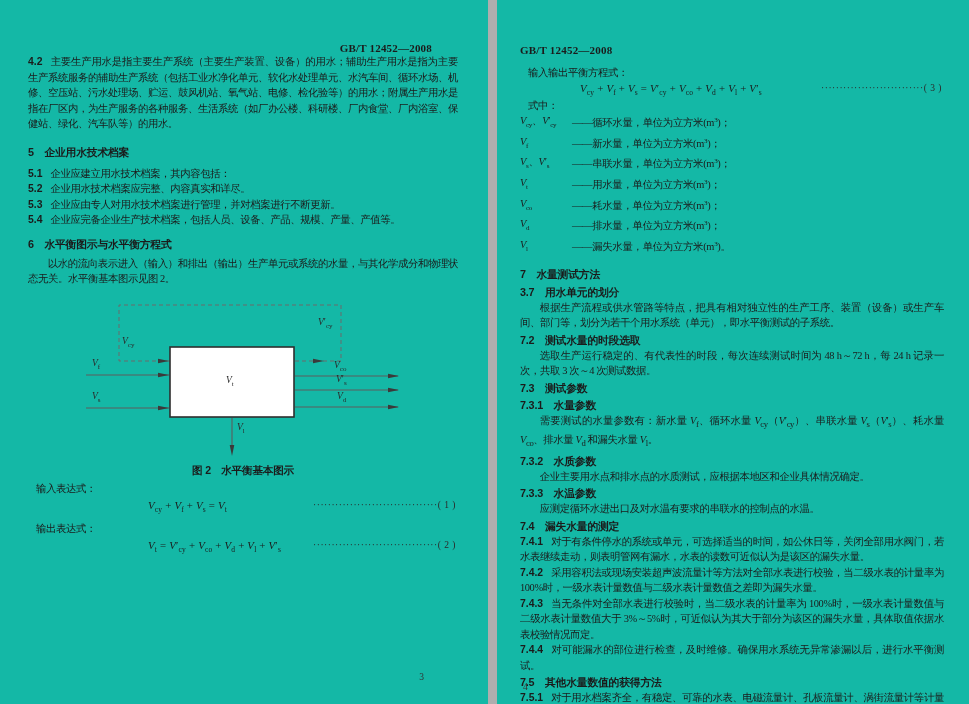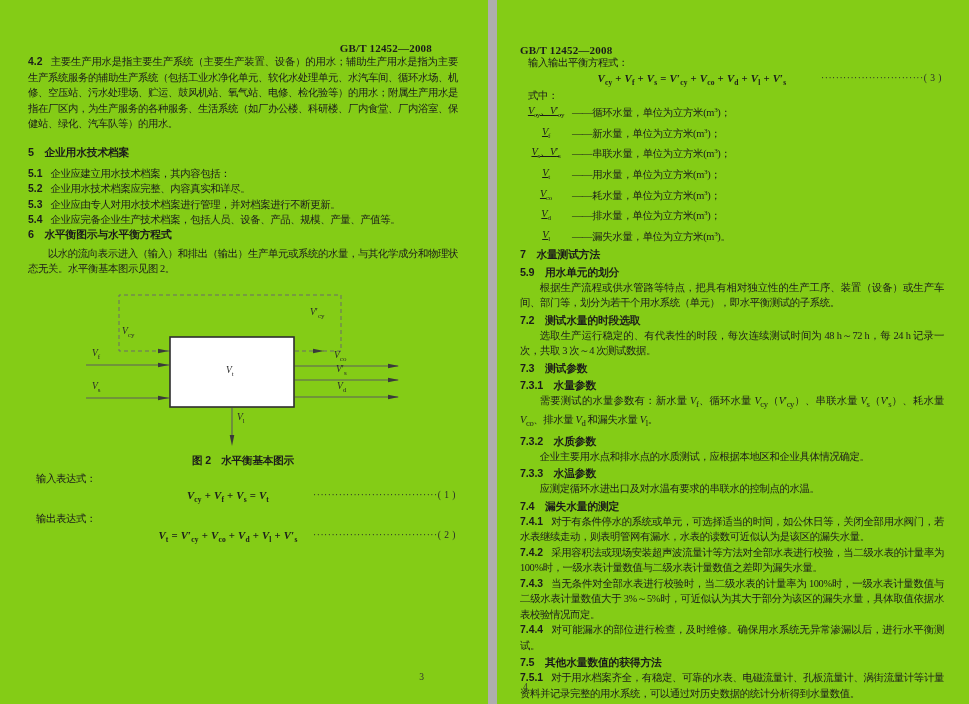--- a/index.html
+++ b/index.html
@@ -1,63 +1,63 @@
 <!DOCTYPE html>
 <html><head>
 <meta charset="utf-8">
 <style>
   html,body{margin:0;padding:0;}
   body{
     width:969px;height:704px;overflow:hidden;background:#ffffff;
     font-family:"Liberation Serif","DejaVu Serif",serif;color:#1b1b1b;
   }
   .spread{display:flex;width:969px;height:704px;}
-  .page{position:relative;background:#84cc16;box-sizing:border-box;}
+  .page{position:relative;background:#14b8a6;box-sizing:border-box;}
   .page-left{width:488px;padding:42px 30px 0 28px;}
   .page-right{width:472px;padding:44px 25px 0 23px;}
   .divider{width:9px;background:#aeaeae;}
 
   .doc-header{font-weight:bold;font-size:11px;letter-spacing:.2px;
     font-family:"Liberation Serif","DejaVu Serif",serif;}
   .doc-header.right-align{text-align:right;margin-right:26px;}
 
   .para{font-size:10.4px;line-height:15.5px;text-align:justify;
     letter-spacing:-0.4px;margin:0;}
   .para.indent{text-indent:1.9em;}
   .cnum{font-weight:bold;font-family:"Liberation Sans","DejaVu Sans",sans-serif;
     margin-right:8px;letter-spacing:0;}
   .sec-h{font-weight:bold;font-size:10.8px;letter-spacing:-0.2px;
     font-family:"Liberation Sans","DejaVu Sans",sans-serif;margin:0;}
-  .mt12{margin-top:0;} .mt10{} .mt8{margin-top:14px;}
+  .mt12{margin-top:0;} .mt10{margin-top:10px;} .mt8{margin-top:14px;}
   .mt6{margin-top:6px;} .mt4{margin-top:4px;} .mt3{margin-top:3px;} .mt2{margin-top:2px;}
 
   .dash-item{font-size:10.4px;line-height:15.2px;letter-spacing:-0.4px;
     padding-left:2.0em;}
 
   
   .figure{position:relative;width:420px;height:166px;margin:8px 0 0 30px;}
   .figure svg{position:absolute;left:0;top:0;}
   .flabel{position:absolute;font-size:9.5px;letter-spacing:0;line-height:10px;
     color:#2a2a2a;}
   .flabel sub{font-size:7px;}
   .fig-caption{text-align:center;font-weight:bold;font-size:10.6px;
     letter-spacing:-0.2px;margin-top:3px;
     font-family:"Liberation Sans","DejaVu Sans",sans-serif;}
 
   .eq-label{font-size:10.4px;letter-spacing:-0.4px;padding-left:8px;}
   .eq-row{position:relative;height:17px;font-size:10.8px;}
-  .eq-formula{position:absolute;left:120px;right:150px;text-align:center;
-    white-space:nowrap;letter-spacing:.2px;font-weight:bold;}
+  .eq-formula{position:absolute;left:120px;right:150px;
+    white-space:nowrap;letter-spacing:.2px;}
   .eq-row-r .eq-formula{left:60px;right:140px;}
   .eq-formula sub{font-size:7.5px;}
   .eq-leader{position:absolute;right:2px;top:1px;font-size:9.5px;color:#2a2a2a;
     letter-spacing:.5px;white-space:nowrap;}
 
   .def-row{display:flex;font-size:10.4px;line-height:15.6px;letter-spacing:-0.3px;}
-  .def-sym{width:52px;text-align:center;white-space:nowrap;flex:0 0 auto;text-decoration:underline;}
+  .def-sym{width:52px;text-align:left;white-space:nowrap;flex:0 0 auto;}
   .def-sym sub, .def-desc sub{font-size:7px;}
   .def-desc sup{font-size:7px;}
 
   .pageno{position:absolute;font-size:9.5px;color:#333;}
   .pageno-left{right:64px;bottom:22px;}
   .pageno-right{left:26px;bottom:12px;}
 </style>
 </head>
 <body>
 
@@ -109,21 +109,21 @@
         <polygon points="341,81 330,78.7 330,83.3" fill="#3a3a3a"></polygon>
         <line x1="237" y1="95" x2="340" y2="95" stroke="#5c5c5c" stroke-width="1.1"></line>
         <polygon points="341,95 330,92.7 330,97.3" fill="#3a3a3a"></polygon>
         <line x1="237" y1="112" x2="340" y2="112" stroke="#5c5c5c" stroke-width="1.1"></line>
         <polygon points="341,112 330,109.7 330,114.3" fill="#3a3a3a"></polygon>
 
         <line x1="174" y1="123" x2="174" y2="152" stroke="#5c5c5c" stroke-width="1.1"></line>
         <polygon points="174,161 171.7,150 176.3,150" fill="#3a3a3a"></polygon>
       </svg>
       <span class="flabel" style="left:64px;top:41px"><i>V</i><sub>cy</sub></span>
-      <span class="flabel" style="left:252px;top:22px"><i>V</i>′<sub>cy</sub></span>
+      <span class="flabel" style="left:260px;top:22px"><i>V</i>′<sub>cy</sub></span>
       <span class="flabel" style="left:34px;top:63px"><i>V</i><sub>f</sub></span>
       <span class="flabel" style="left:34px;top:96px"><i>V</i><sub>s</sub></span>
       <span class="flabel" style="left:168px;top:80px"><i>V</i><sub>t</sub></span>
       <span class="flabel" style="left:276px;top:65px"><i>V</i><sub>co</sub></span>
       <span class="flabel" style="left:278px;top:79px"><i>V</i>′<sub>s</sub></span>
       <span class="flabel" style="left:279px;top:96px"><i>V</i><sub>d</sub></span>
       <span class="flabel" style="left:179px;top:127px"><i>V</i><sub>l</sub></span>
     </div>
 
     <div class="fig-caption">图 2　水平衡基本图示</div>
@@ -180,21 +180,21 @@
           <span class="def-desc">——排水量，单位为立方米(m<sup>3</sup>)；</span>
       </div>
       <div class="def-row">
         <span class="def-sym"><i>V</i><sub>l</sub></span>
           <span class="def-desc">——漏失水量，单位为立方米(m<sup>3</sup>)。</span>
       </div>
     </div>
 
     <h3 class="sec-h mt10">7　水量测试方法</h3>
 
-    <h4 class="sec-h mt4">5.9　用水单元的划分</h4>
+    <h4 class="sec-h mt4">3.7　用水单元的划分</h4>
     <p class="para indent">根据生产流程或供水管路等特点，把具有相对独立性的生产工序、装置（设备）或生产车间、部门等，划分为若干个用水系统（单元），即水平衡测试的子系统。</p>
 
     <h4 class="sec-h mt3">7.2　测试水量的时段选取</h4>
     <p class="para indent">选取生产运行稳定的、有代表性的时段，每次连续测试时间为 48 h～72 h，每 24 h 记录一次，共取 3 次～4 次测试数据。</p>
 
     <h4 class="sec-h mt3">7.3　测试参数</h4>
     <h4 class="sec-h mt3">7.3.1　水量参数</h4>
     <p class="para indent">需要测试的水量参数有：新水量 <i>V</i><sub>f</sub>、循环水量 <i>V</i><sub>cy</sub>（<i>V</i>′<sub>cy</sub>）、串联水量 <i>V</i><sub>s</sub>（<i>V</i>′<sub>s</sub>）、耗水量 <i>V</i><sub>co</sub>、排水量 <i>V</i><sub>d</sub> 和漏失水量 <i>V</i><sub>l</sub>。</p>
 
     <h4 class="sec-h mt3">7.3.2　水质参数</h4>

